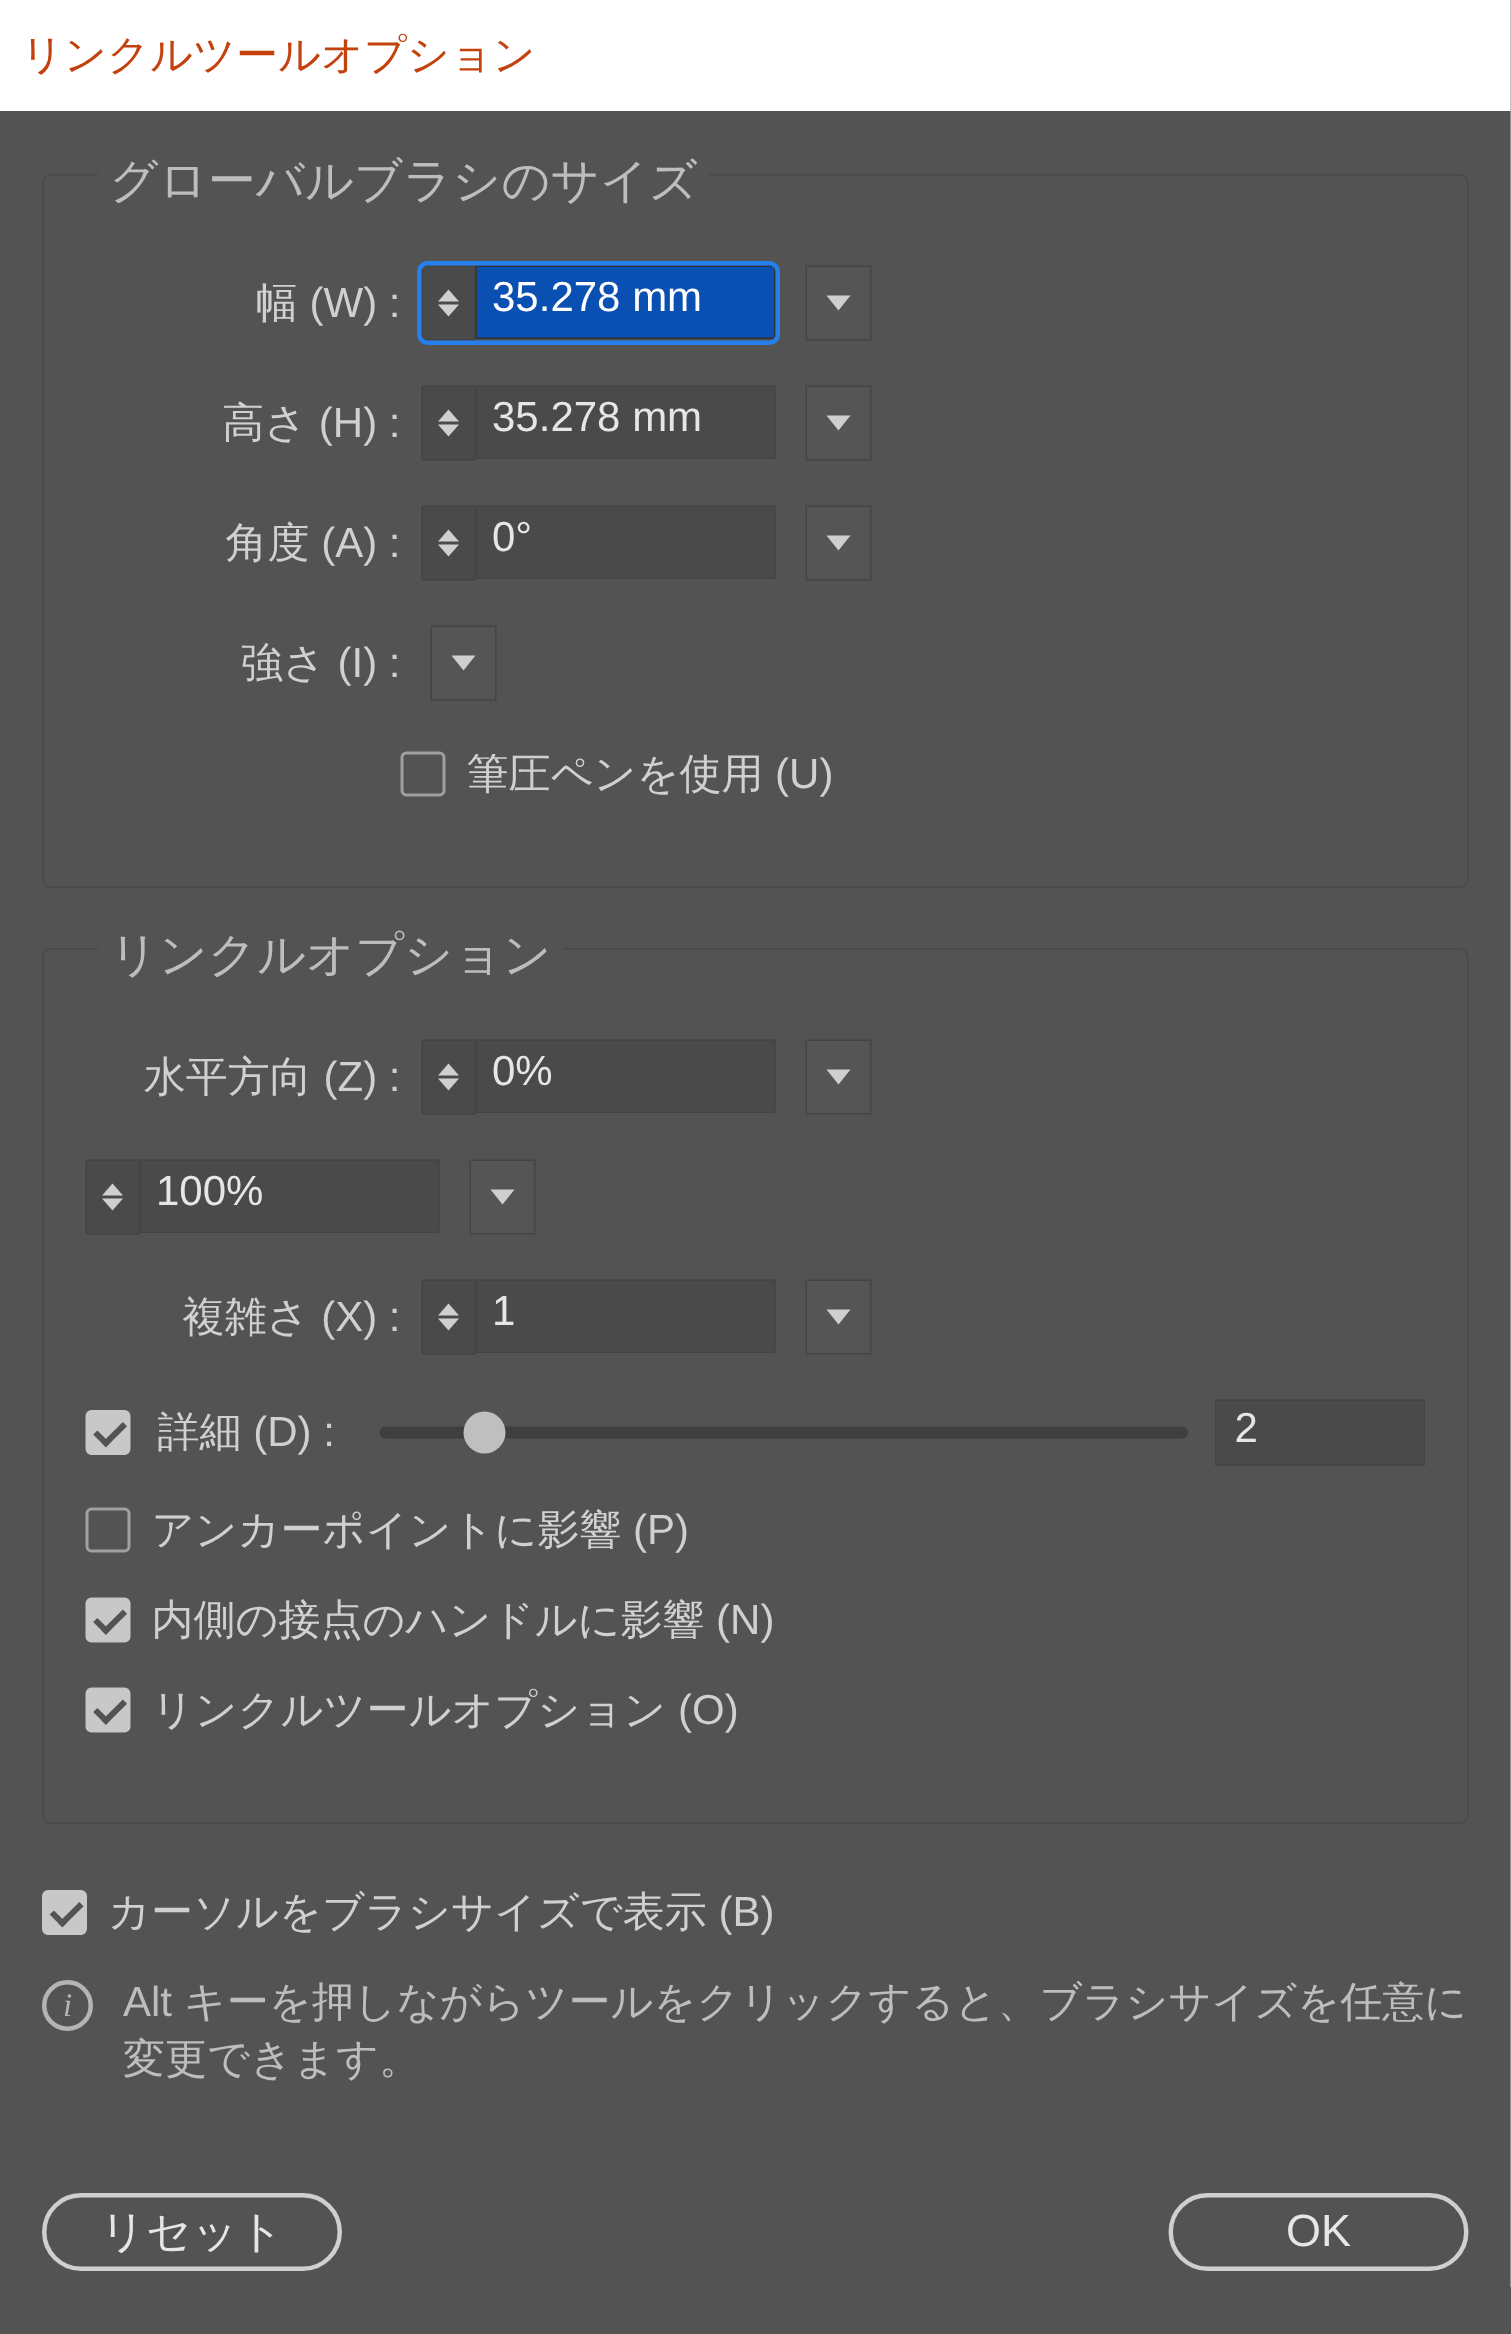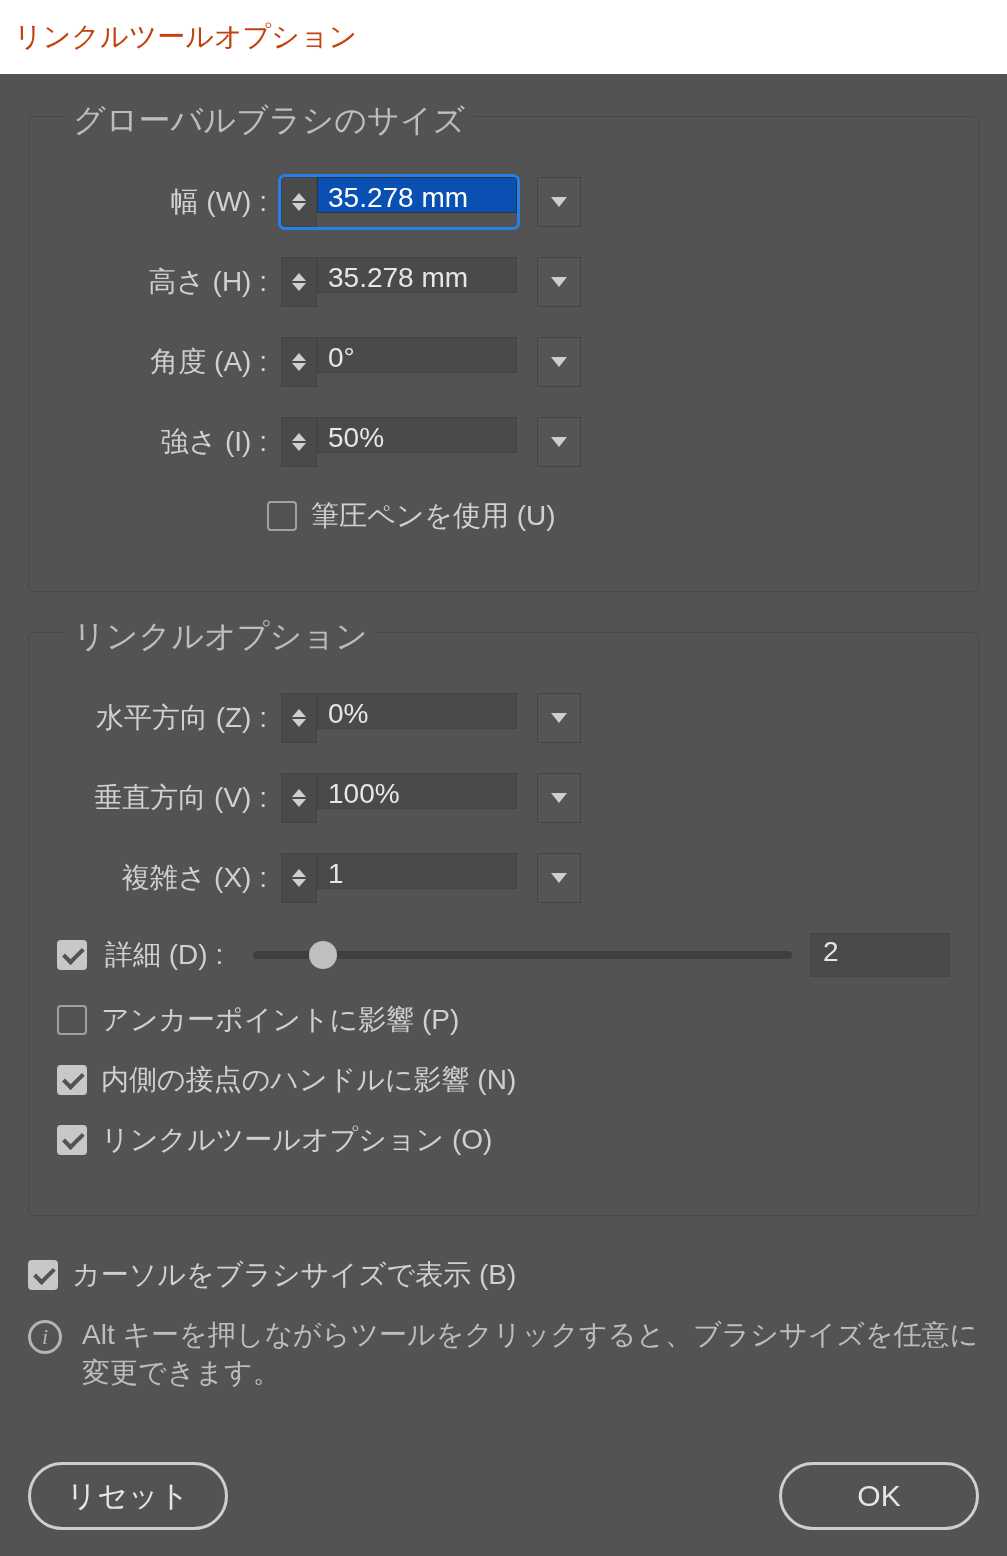--- a/index.html
+++ b/index.html
@@ -69,21 +69,21 @@
   }
   .spinner .caret-up { border-bottom: 8px solid #cfcfcf; }
   .spinner .caret-down { border-top: 8px solid #cfcfcf; }
   .text-input {
     background: #4a4a4a;
     border: 1px solid #444;
     color: #e6e6e6;
     font-size: 28px;
     padding: 4px 10px;
     width: 200px;
-    height: 36px;
+    height: 49px;
     outline: none;
   }
   .text-input.selected {
     background: #0a4fb2;
     color: #ffffff;
     border: 1px solid #333;
   }
   .input-combo.focused {
     outline: 3px solid #2680eb;
     border-radius: 4px;
@@ -193,21 +193,21 @@
   }
   .button-bar {
     display: flex;
     gap: 28px;
     margin-top: 70px;
     align-items: center;
   }
   .spacer { flex: 1; }
   .dlg-button {
     min-width: 200px;
-    height: 68px;
+    height: 52px;
     border: 3px solid #cfcfcf;
     border-radius: 40px;
     background: transparent;
     color: #e6e6e6;
     font-size: 30px;
     display: flex;
     align-items: center;
     justify-content: center;
     padding: 0 30px;
   }
@@ -260,27 +260,20 @@
         </div>
         <div class="text-input">0°</div>
       </div>
       <div class="dropdown-btn">
           <div class="caret-down"></div>
         </div>
     </div>
 
     <div class="form-row">
       <div class="form-label">強さ (I) :</div>
-      <div class="input-combo">
-        <div class="spinner">
-          <div class="caret-up"></div>
-          <div class="caret-down"></div>
-        </div>
-        <div class="text-input">50%</div>
-      </div>
       <div class="dropdown-btn">
           <div class="caret-down"></div>
         </div>
     </div>
 
     <div class="checkbox-row indent-check">
       <div class="checkbox"></div>
       <div>筆圧ペンを使用 (U)</div>
     </div>
   </div>
@@ -296,21 +289,20 @@
           <div class="caret-down"></div>
         </div>
         <div class="text-input">0%</div>
       </div>
       <div class="dropdown-btn">
           <div class="caret-down"></div>
         </div>
     </div>
 
     <div class="form-row">
-      <div class="form-label">垂直方向 (V) :</div>
       <div class="input-combo">
         <div class="spinner">
           <div class="caret-up"></div>
           <div class="caret-down"></div>
         </div>
         <div class="text-input">100%</div>
       </div>
       <div class="dropdown-btn">
           <div class="caret-down"></div>
         </div>

